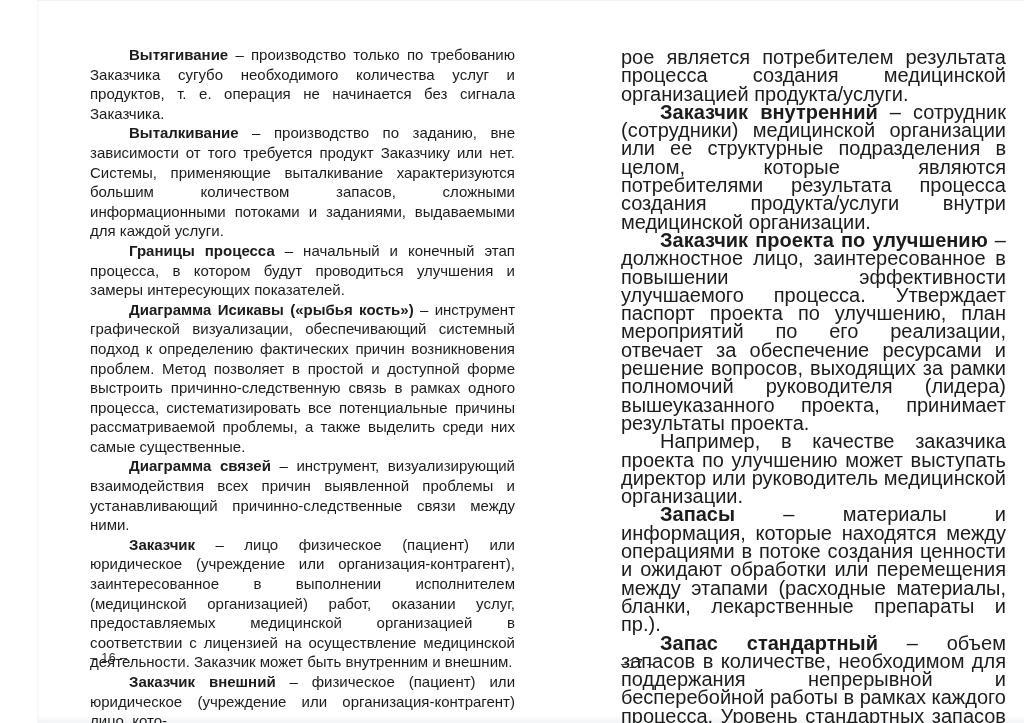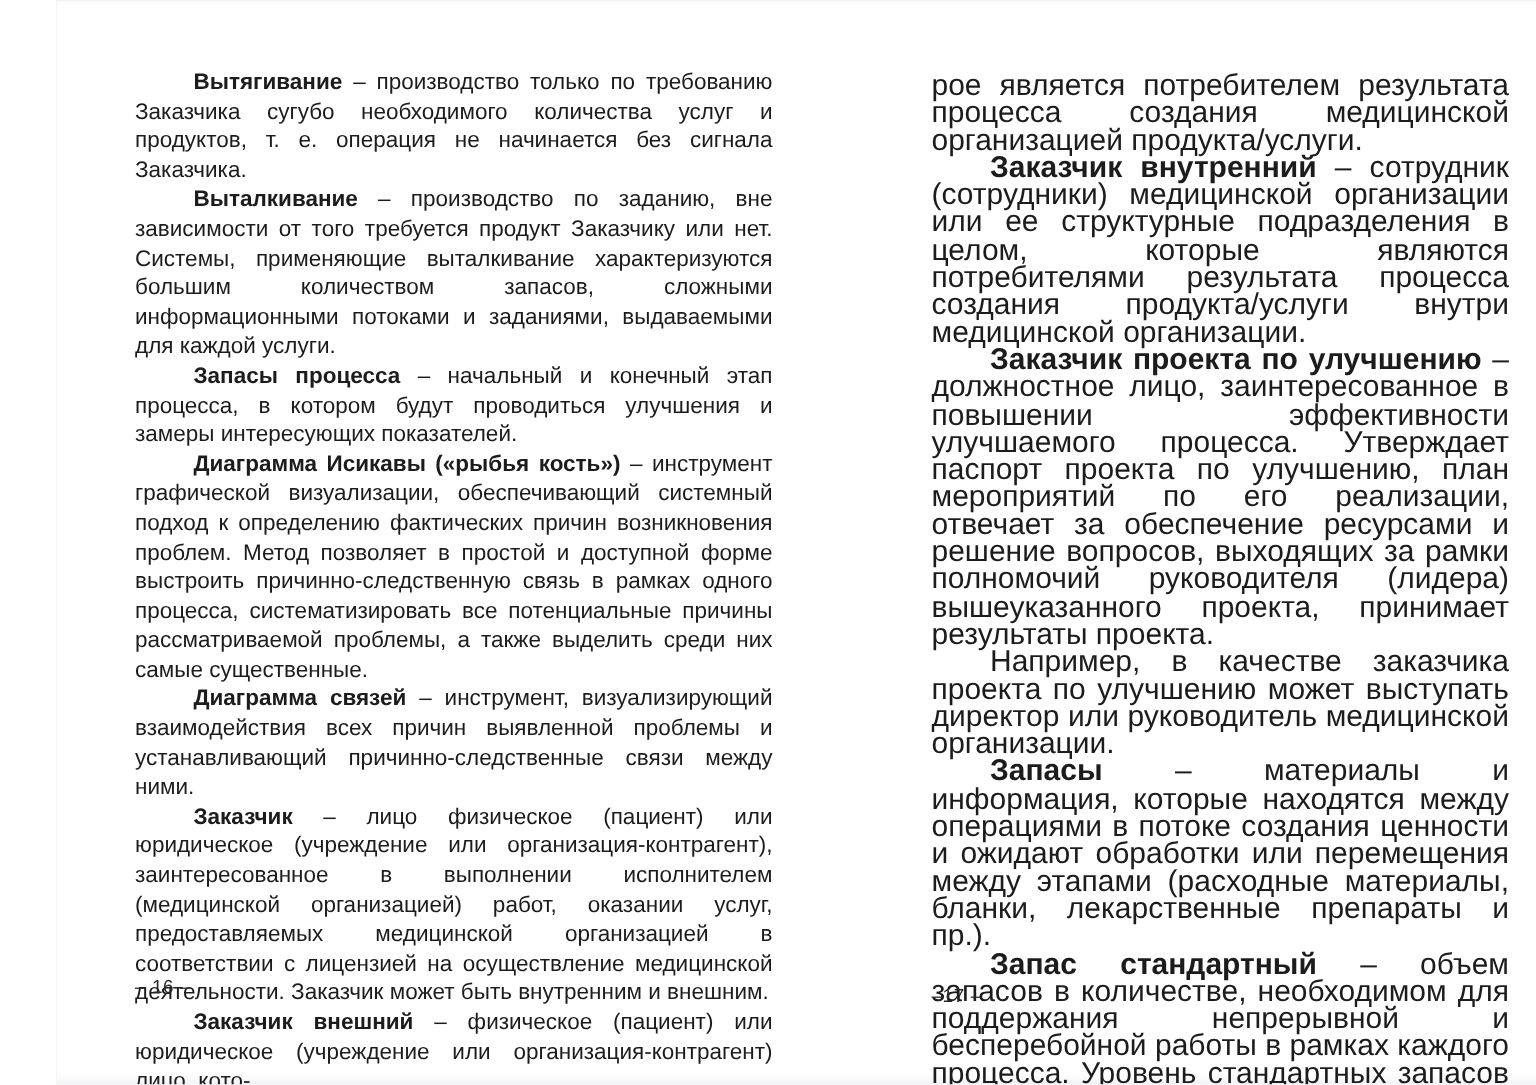--- a/index.html
+++ b/index.html
@@ -71,21 +71,21 @@
   }
 </style>
 </head>
 <body>
 
 <div class="sheet">
 
   <div class="page-body left">
       <p class="para"><b>Вытягивание</b> – производство только по требованию Заказчика сугубо необходимого количества услуг и продуктов, т. е. операция не начинается без сигнала Заказчика.</p>
       <p class="para"><b>Выталкивание</b> – производство по заданию, вне зависимости от того требуется продукт Заказчику или нет. Системы, применяющие выталкивание характеризуются большим количеством запасов, сложными информационными потоками и заданиями, выдаваемыми для каждой услуги.</p>
-      <p class="para"><b>Запасы процесса</b> – начальный и конечный этап процесса, в котором будут проводиться улучшения и замеры интересующих показателей.</p>
+      <p class="para"><b>Границы процесса</b> – начальный и конечный этап процесса, в котором будут проводиться улучшения и замеры интересующих показателей.</p>
       <p class="para"><b>Диаграмма Исикавы («рыбья кость»)</b> – инструмент графической визуализации, обеспечивающий системный подход к определению фактических причин возникновения проблем. Метод позволяет в простой и доступной форме выстроить причинно-следственную связь в рамках одного процесса, систематизировать все потенциальные причины рассматриваемой проблемы, а также выделить среди них самые существенные.</p>
       <p class="para"><b>Диаграмма связей</b> – инструмент, визуализирующий взаимодействия всех причин выявленной проблемы и устанавливающий причинно-следственные связи между ними.</p>
       <p class="para"><b>Заказчик</b> – лицо физическое (пациент) или юридическое (учреждение или организация-контрагент), заинтересованное в выполнении исполнителем (медицинской организацией) работ, оказании услуг, предоставляемых медицинской организацией в соответствии с лицензией на осуществление медицинской деятельности. Заказчик может быть внутренним и внешним.</p>
       <p class="para"><b>Заказчик внешний</b> – физическое (пациент) или юридическое (учреждение или организация-контрагент) лицо, кото-</p>
     </div>
 
   <div class="page-body right">
       <p class="para no-indent">рое является потребителем результата процесса создания медицинской организацией продукта/услуги.</p>
       <p class="para"><b>Заказчик внутренний</b> – сотрудник (сотрудники) медицинской организации или ее структурные подразделения в целом, которые являются потребителями результата процесса создания продукта/услуги внутри медицинской организации.</p>
       <p class="para"><b>Заказчик проекта по улучшению</b> – должностное лицо, заинтересованное в повышении эффективности улучшаемого процесса. Утверждает паспорт проекта по улучшению, план мероприятий по его реализации, отвечает за обеспечение ресурсами и решение вопросов, выходящих за рамки полномочий руководителя (лидера) вышеуказанного проекта, принимает результаты проекта.</p>

